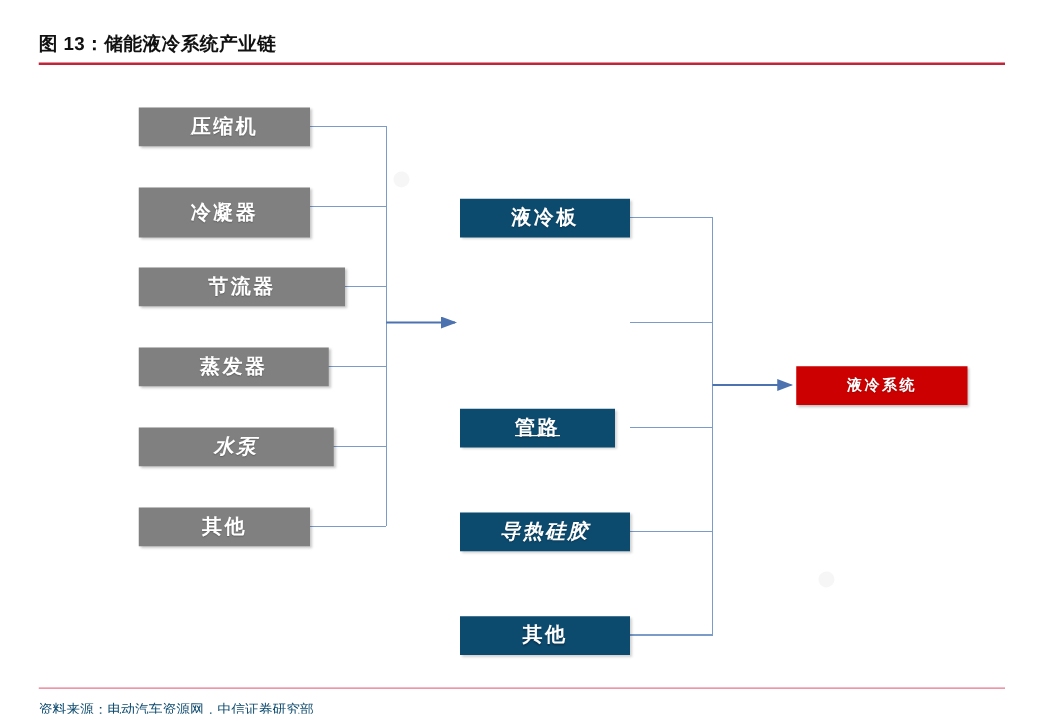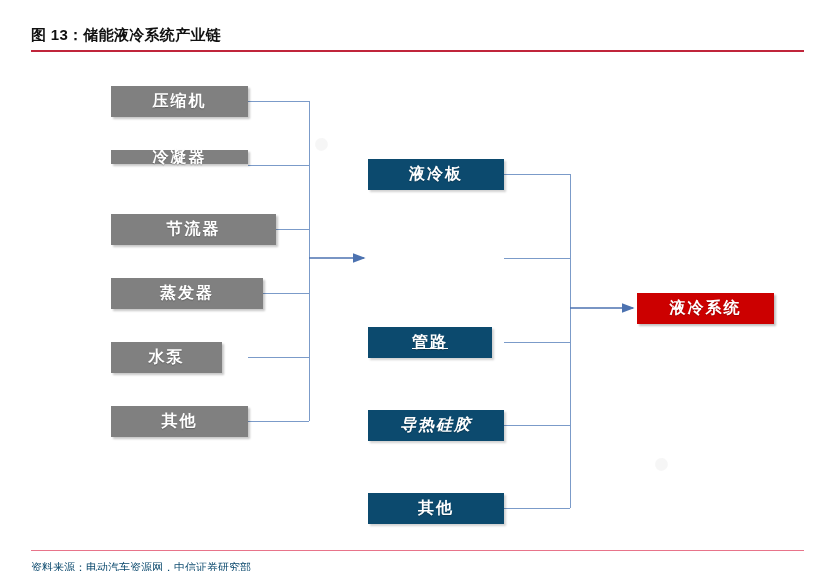--- a/index.html
+++ b/index.html
@@ -101,21 +101,21 @@
   }
   .node-pink {
     background: #0c4a6e;
     box-shadow: 1.5px 1.5px 2px rgba(0,0,0,0.18);
     font-size: 16px;
     font-family: "DejaVu Serif", "Liberation Serif", serif;
   }
   .node-red {
     background: #CC0000;
     box-shadow: 1.5px 1.5px 2px rgba(0,0,0,0.25);
-    font-size: 16px;
+    font-size: 12px;
     font-family: Liberation Serif, serif;
   }
 
   
   .wm {
     position: absolute;
     color: rgba(0,0,0,0.035);
     font-size: 30px;
     font-weight: 700;
     transform: rotate(-18deg);
@@ -160,30 +160,30 @@
         <line x1="492" y1="492" x2="558" y2="492"></line>
         <line x1="558" y1="158" x2="558" y2="492"></line>
       </g>
 
       <line x1="558" y1="292" x2="621" y2="292" stroke="#4C72B0" stroke-width="1.6" marker-end="url(#arrowblue)"></line>
     </svg>
 
     <div class="node node-gray" style="left:99px;  top:70px;  width:137px; height:31px;">
       <span>压缩机</span>
     </div>
-    <div class="node node-gray" style="left:99px;  top:134px; width:137px; height:14px;">
+    <div class="node node-gray" style="left:99px;  top:134px; width:137px; height:40px;">
       <span>冷凝器</span>
     </div>
     <div class="node node-gray" style="left:99px;  top:198px; width:165px; height:31px;">
       <span>节流器</span>
     </div>
     <div class="node node-gray" style="left:99px;  top:262px; width:152px; height:31px;">
       <span>蒸发器</span>
     </div>
-    <div class="node node-gray" style="left:99px;  top:326px; width:111px; height:31px;">
+    <div class="node node-gray" style="left:99px;  top:326px; width:156px; height:31px;font-style:italic;">
       <span>水泵</span>
     </div>
     <div class="node node-gray" style="left:99px;  top:390px; width:137px; height:31px;">
       <span>其他</span>
     </div>
 
     <div class="node node-pink" style="left:356px; top:143px; width:136px; height:31px;">
       <span>液冷板</span>
     </div>
     <div class="node node-pink" style="left:356px; top:311px; width:124px; height:31px;text-decoration:underline;">

